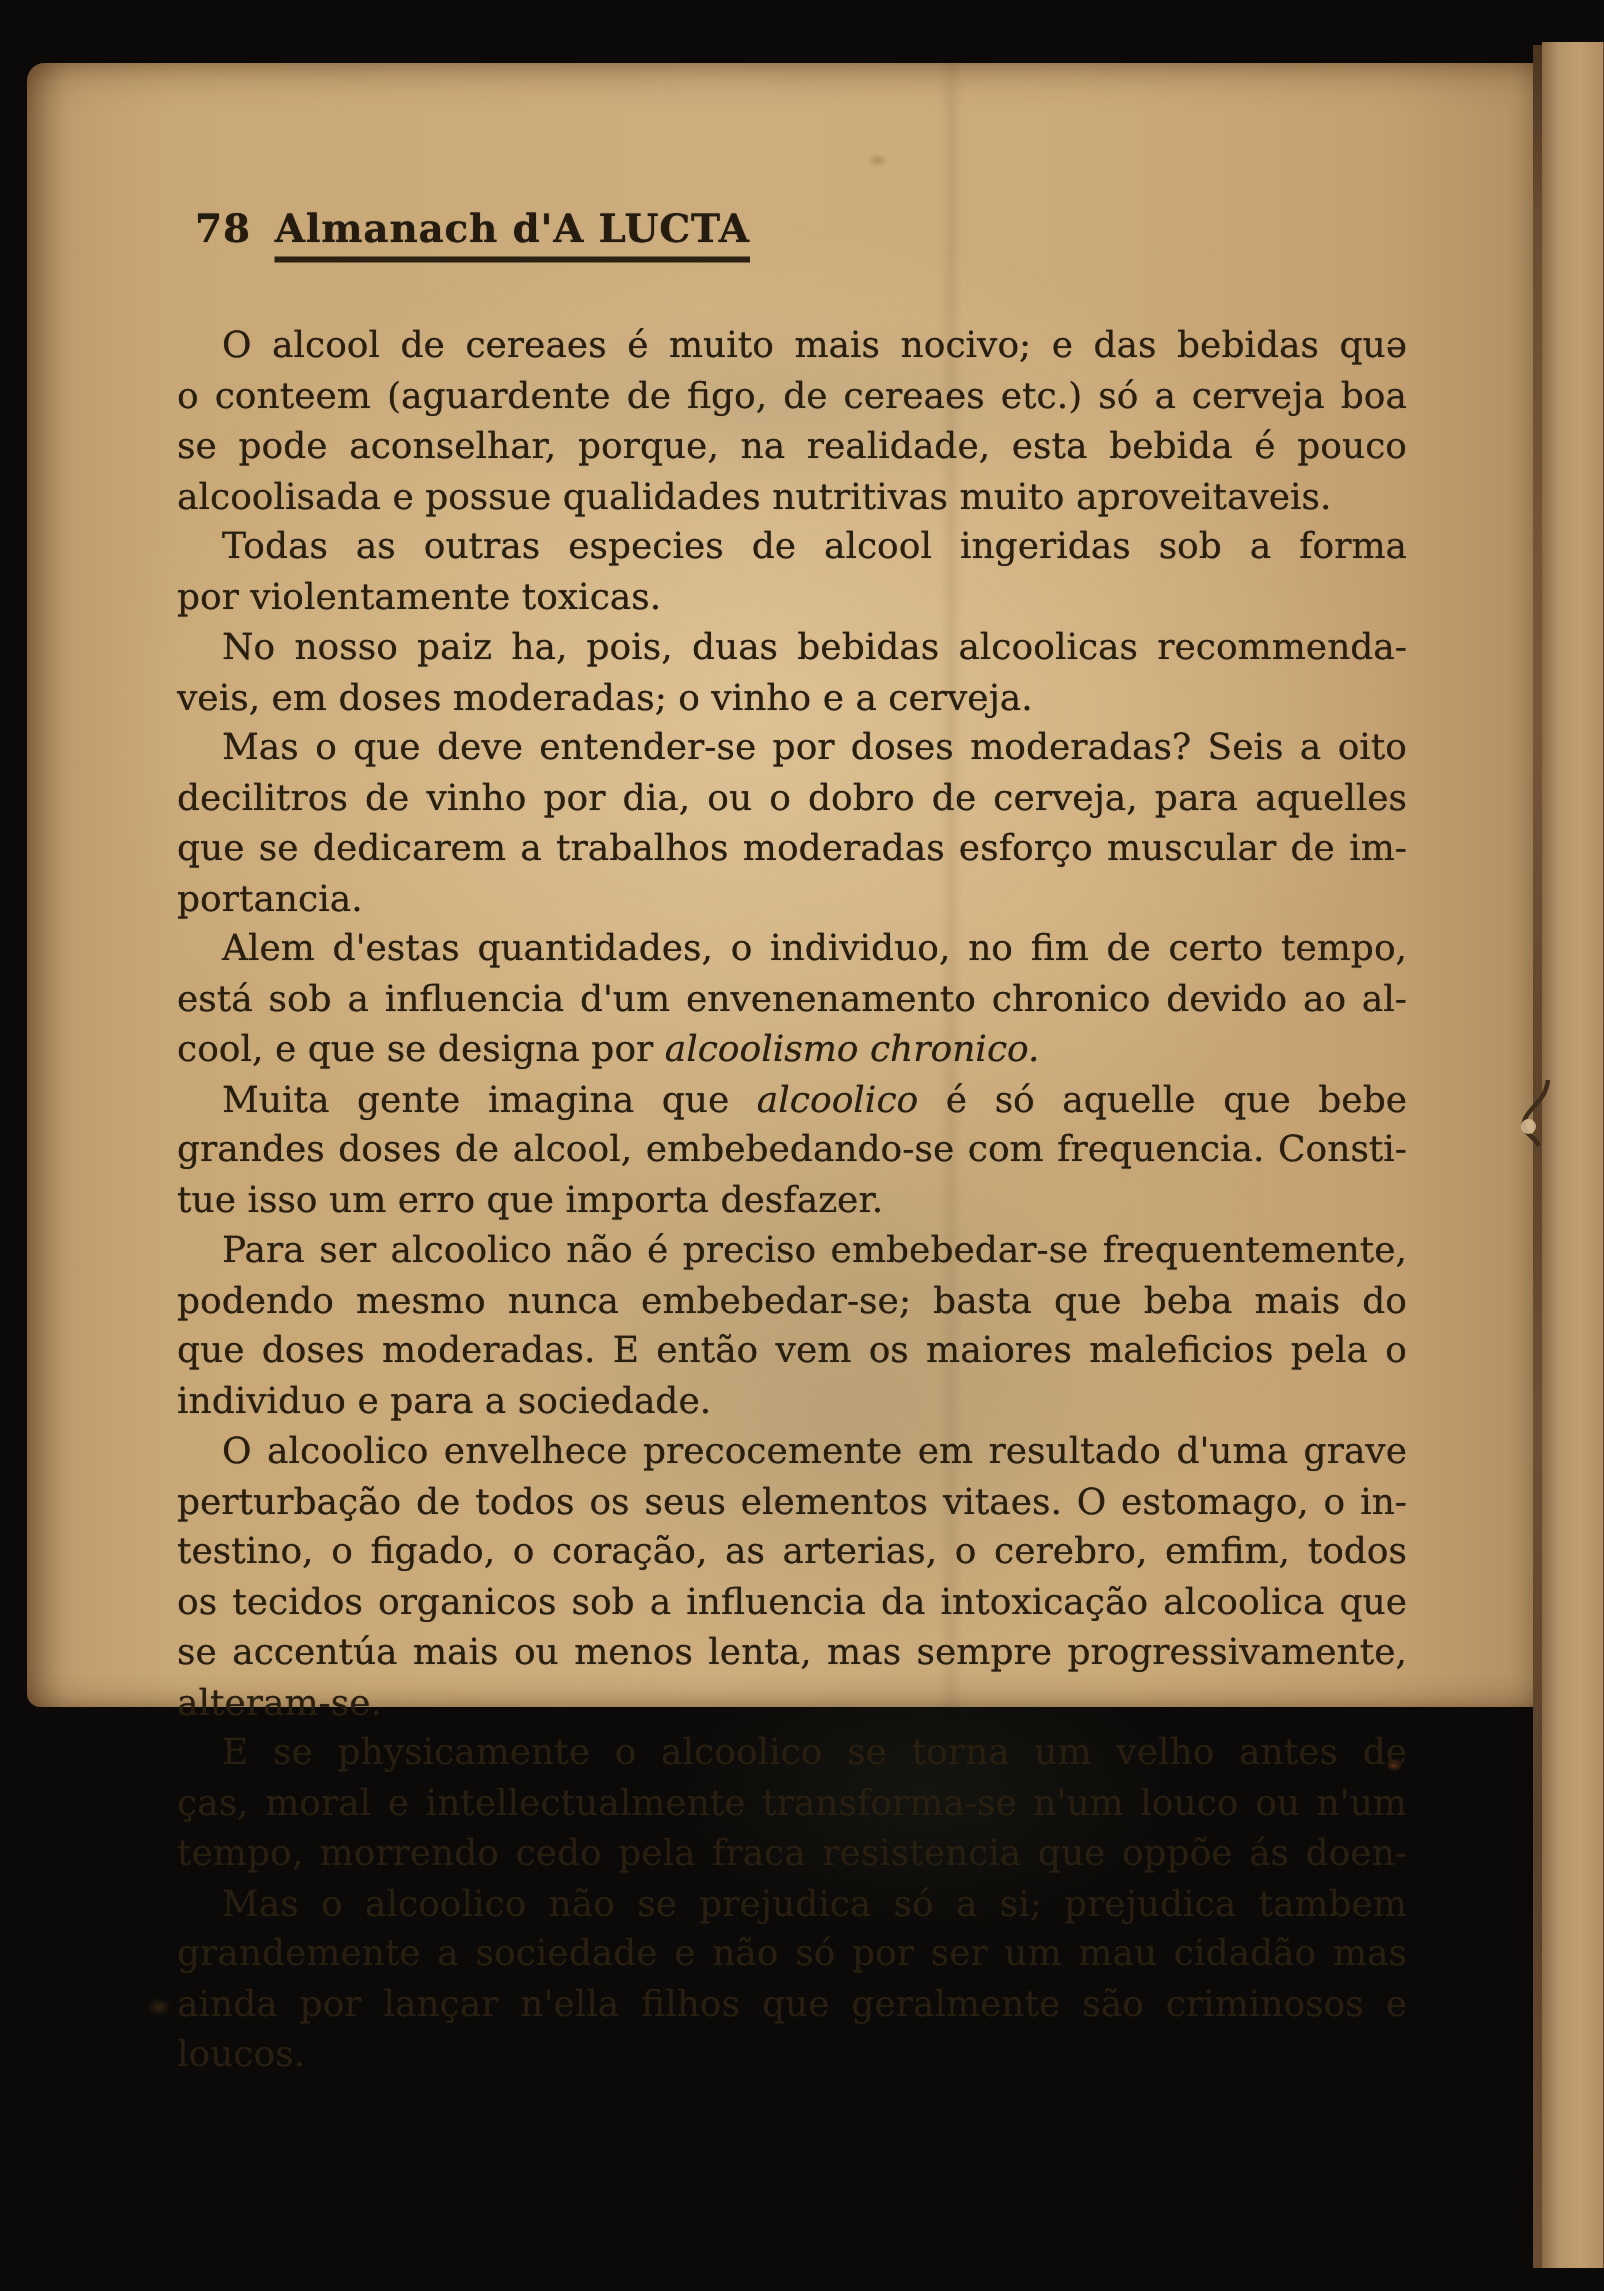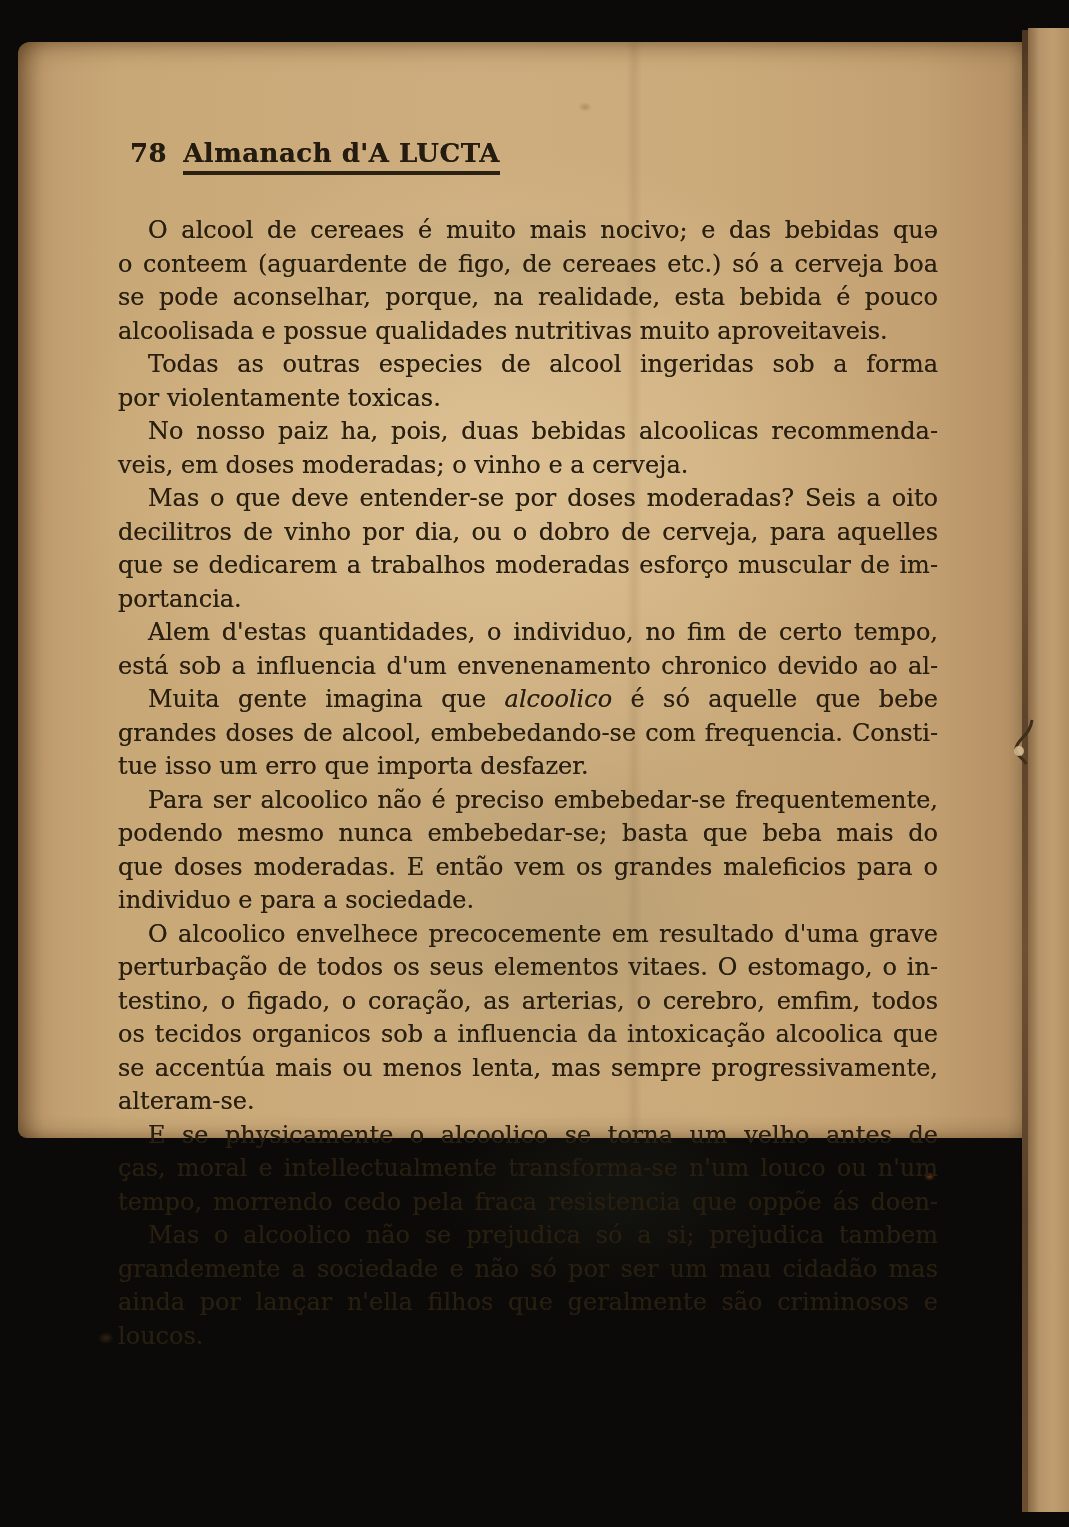--- a/index.html
+++ b/index.html
@@ -124,26 +124,27 @@
         <div class="line first">Todas as outras especies de alcool ingeridas sob a forma</div>
         <div class="line final">por violentamente toxicas.</div>
         <div class="line first">No nosso paiz ha, pois, duas bebidas alcoolicas recommenda-</div>
         <div class="line final">veis, em doses moderadas; o vinho e a cerveja.</div>
         <div class="line first">Mas o que deve entender-se por doses moderadas? Seis a oito</div>
         <div class="line">decilitros de vinho por dia, ou o dobro de cerveja, para aquelles</div>
         <div class="line">que se dedicarem a trabalhos moderadas esforço muscular de im-</div>
         <div class="line final">portancia.</div>
         <div class="line first">Alem d'estas quantidades, o individuo, no fim de certo tempo,</div>
         <div class="line">está sob a influencia d'um envenenamento chronico devido ao al-</div>
+        <div class="line final">cool, e que se designa por <i>alcoolismo chronico.</i></div>
         <div class="line first">Muita gente imagina que <i>alcoolico</i> é só aquelle que bebe</div>
         <div class="line">grandes doses de alcool, embebedando-se com frequencia. Consti-</div>
         <div class="line final">tue isso um erro que importa desfazer.</div>
         <div class="line first">Para ser alcoolico não é preciso embebedar-se frequentemente,</div>
         <div class="line">podendo mesmo nunca embebedar-se; basta que beba mais do</div>
-        <div class="line">que doses moderadas. E então vem os grandes maleficios para o</div>
+        <div class="line">que doses moderadas. E então vem os maiores maleficios pela o</div>
         <div class="line final">individuo e para a sociedade.</div>
         <div class="line first">O alcoolico envelhece precocemente em resultado d'uma grave</div>
         <div class="line">perturbação de todos os seus elementos vitaes. O estomago, o in-</div>
         <div class="line">testino, o figado, o coração, as arterias, o cerebro, emfim, todos</div>
         <div class="line">os tecidos organicos sob a influencia da intoxicação alcoolica que</div>
         <div class="line">se accentúa mais ou menos lenta, mas sempre progressivamente,</div>
         <div class="line final">alteram-se.</div>
         <div class="line first">E se physicamente o alcoolico se torna um velho antes de</div>
         <div class="line">ças, moral e intellectualmente transforma-se n'um louco ou n'um</div>
         <div class="line">tempo, morrendo cedo pela fraca resistencia que oppõe ás doen-</div>

